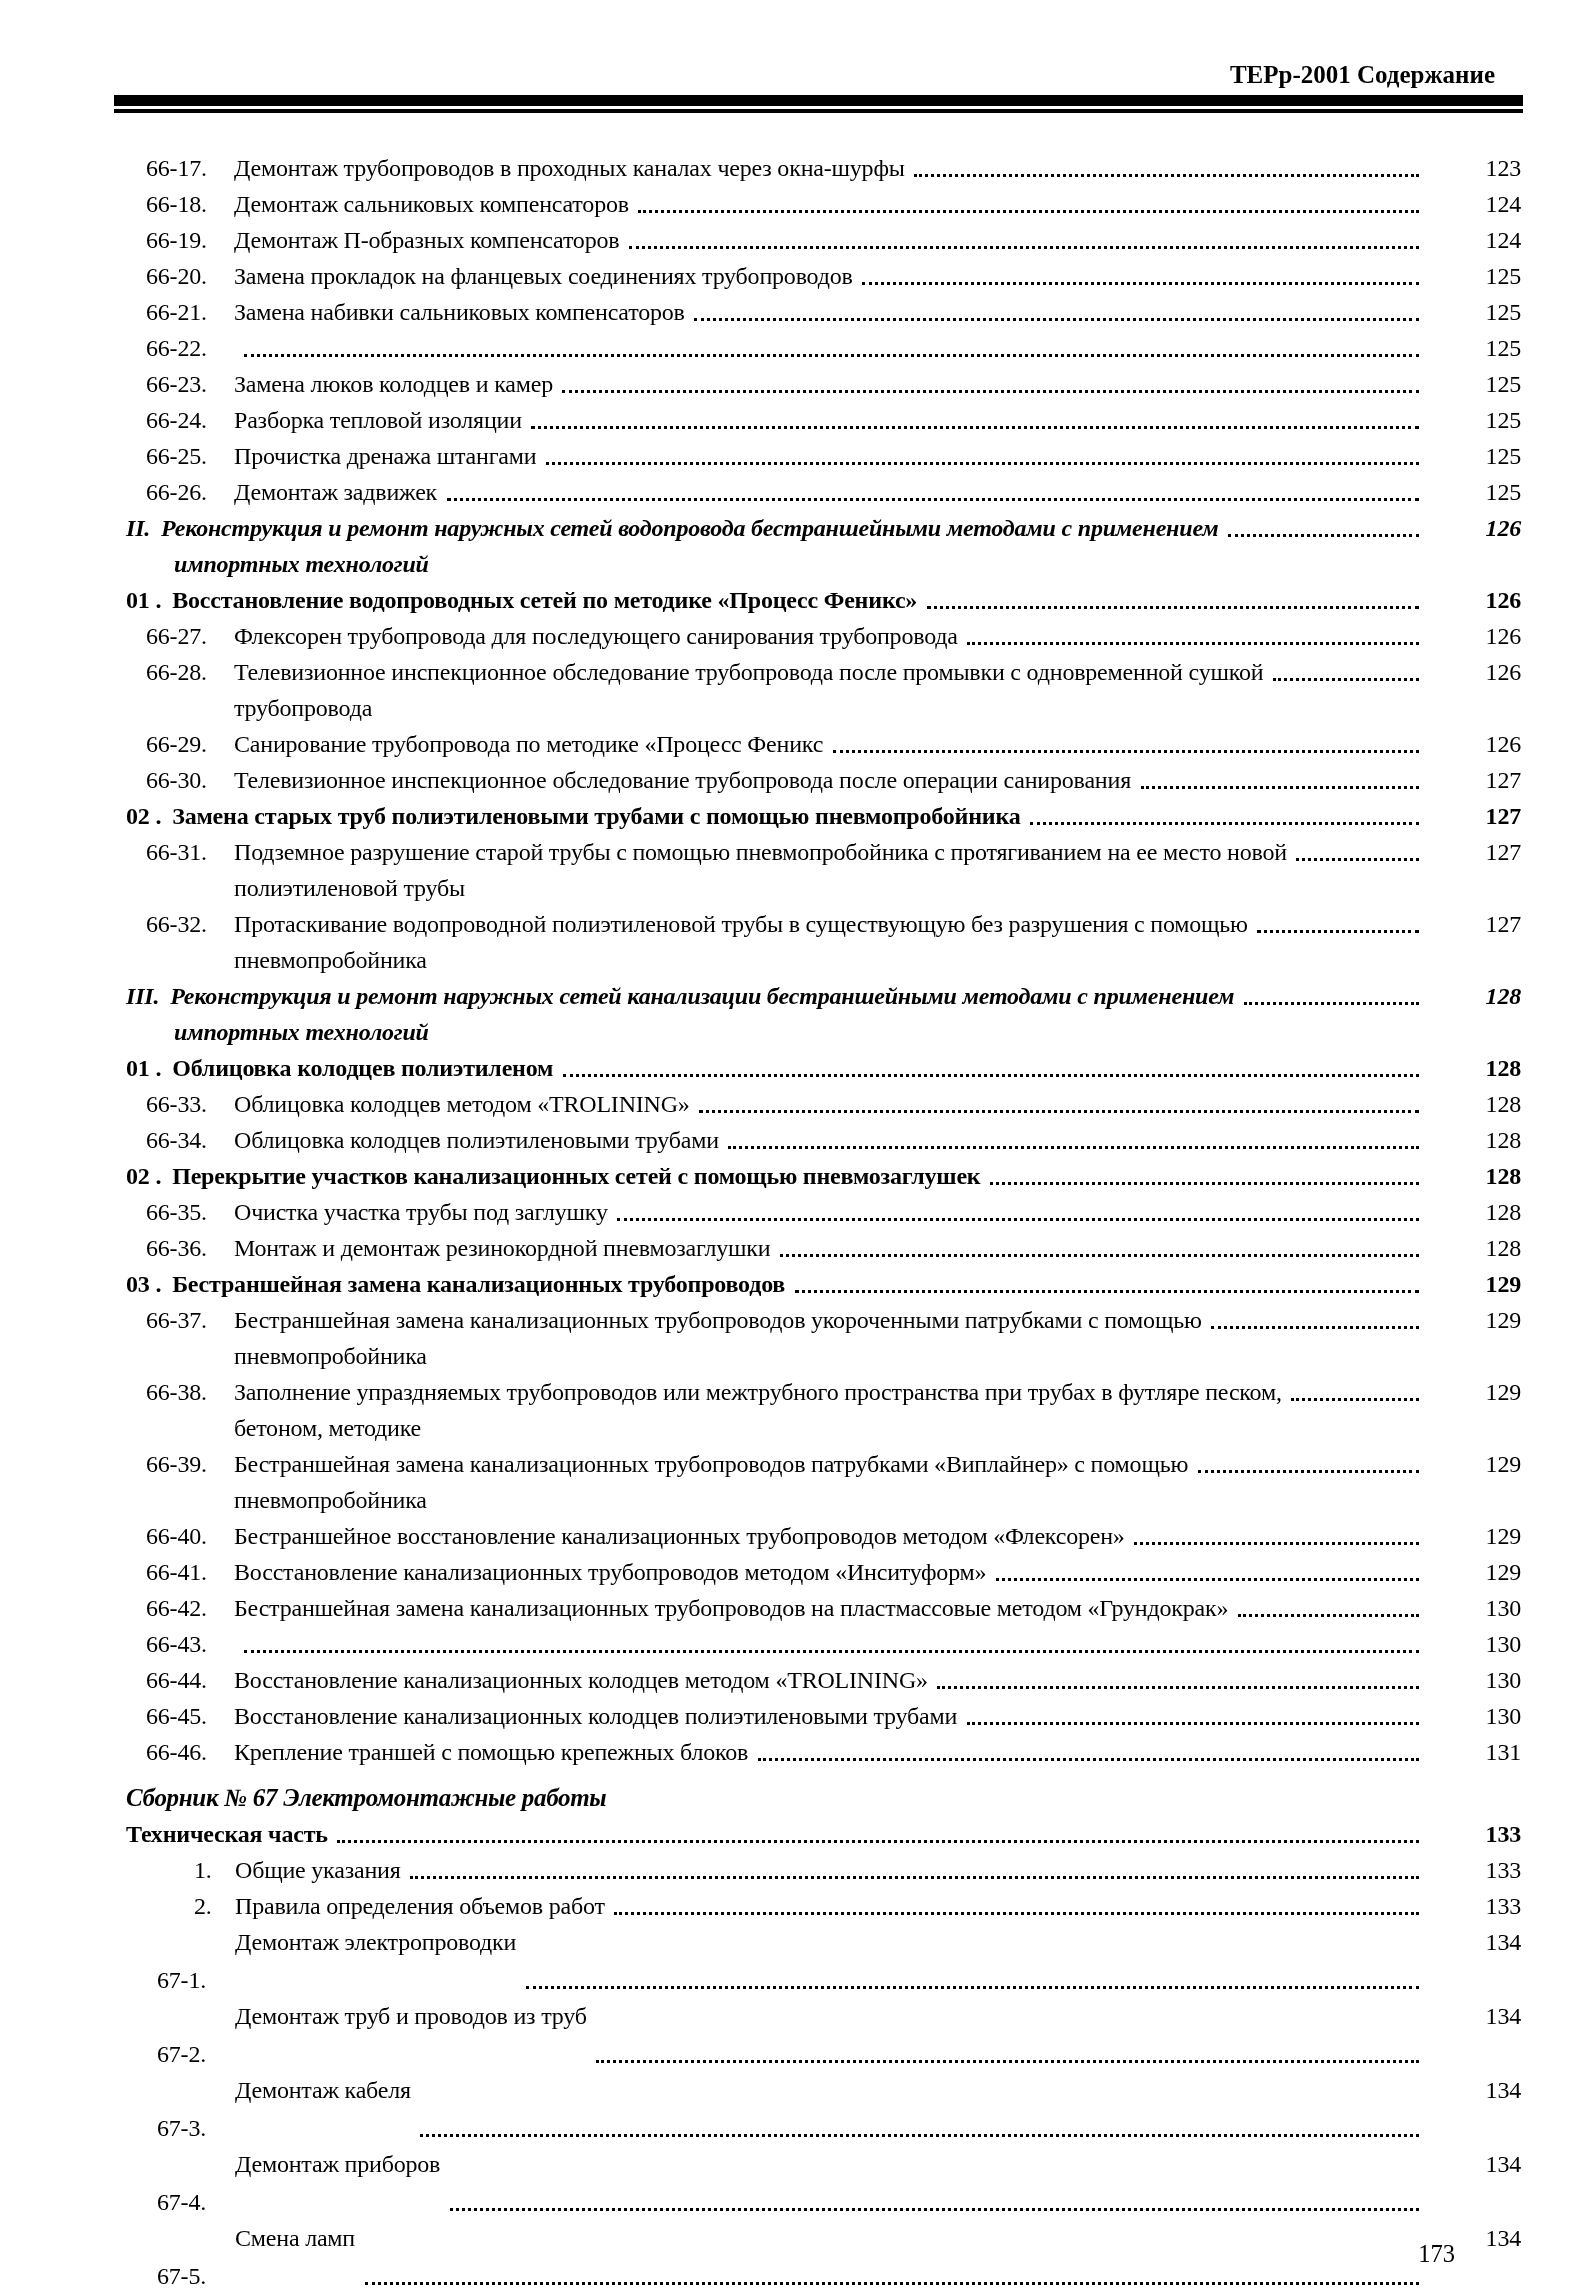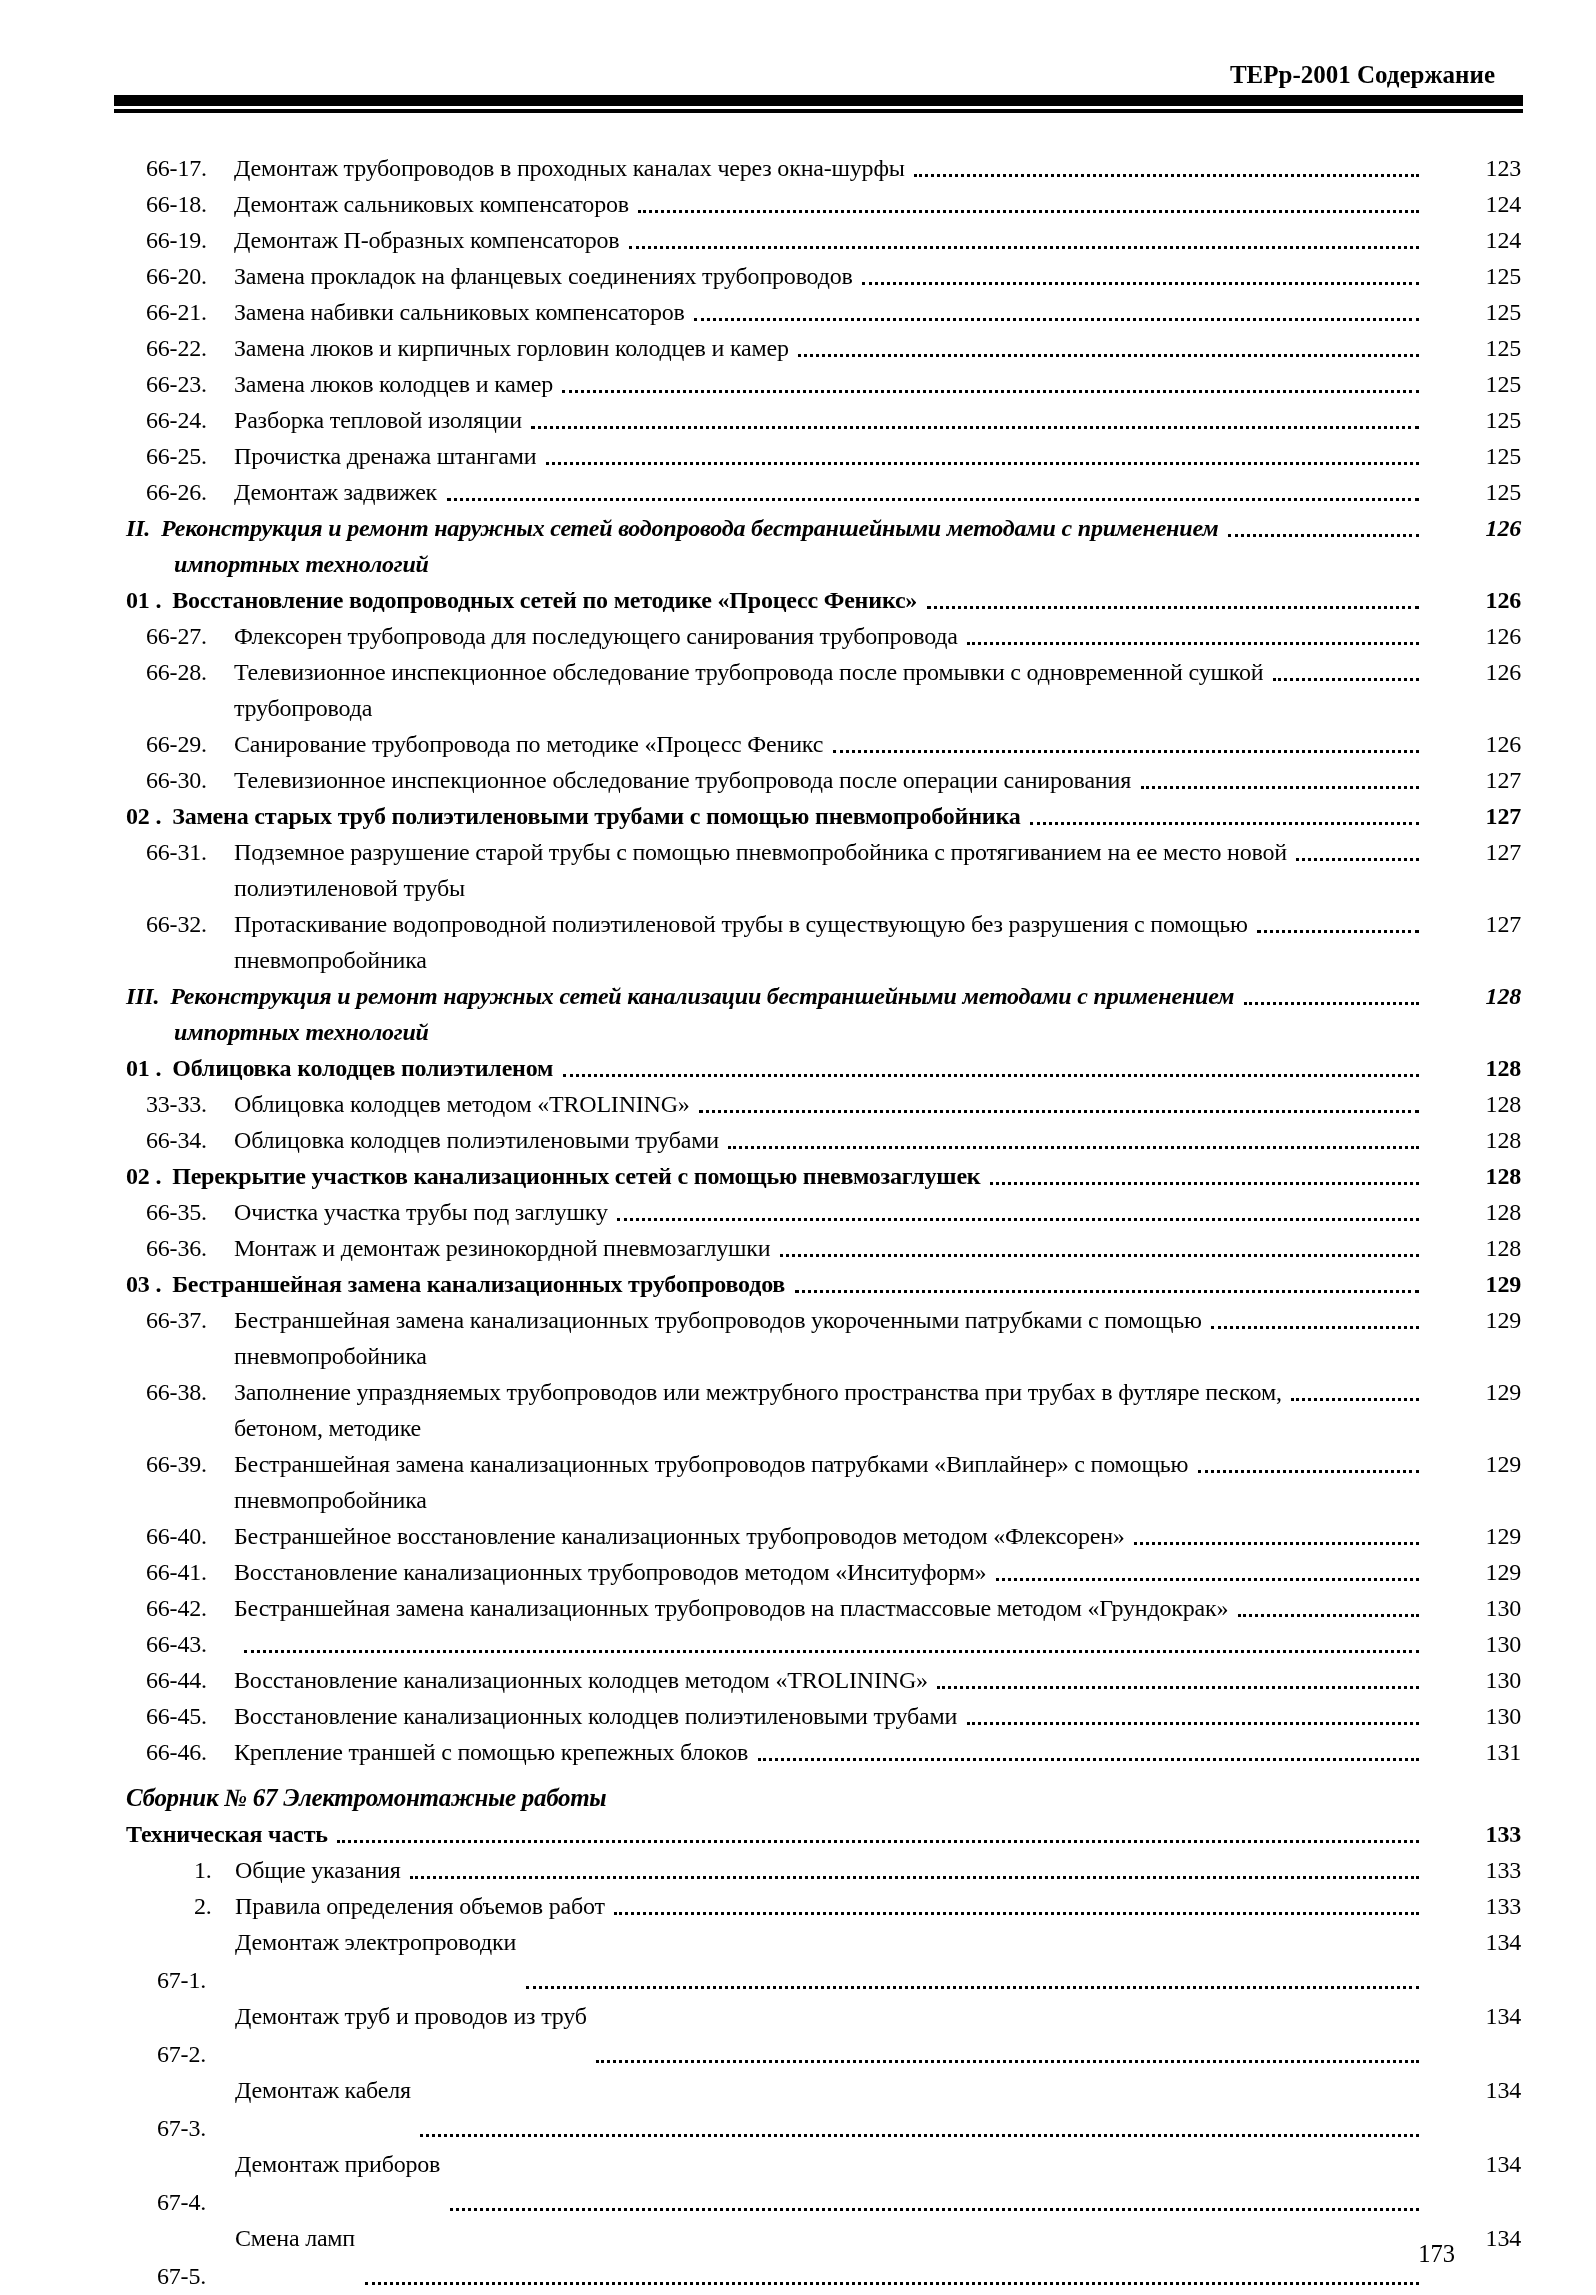--- a/index.html
+++ b/index.html
@@ -98,21 +98,20 @@
         <div class="line">
           <span class="num">66-21.</span>
           <span class="title">Замена набивки сальниковых компенсаторов</span>
           <span class="leader"></span>
           <span class="pg">125</span>
         </div>
       </div>
       <div class="row entry">
         <div class="line">
           <span class="num">66-22.</span>
-          <span class="title">Замена люков и кирпичных горловин колодцев и камер</span>
           <span class="leader"></span>
           <span class="pg">125</span>
         </div>
       </div>
       <div class="row entry">
         <div class="line">
           <span class="num">66-23.</span>
           <span class="title">Замена люков колодцев и камер</span>
           <span class="leader"></span>
           <span class="pg">125</span>
@@ -240,21 +239,21 @@
       <div class="row section-bold">
         <div class="line">
           <span class="num">01 .</span>
           <span class="title">Облицовка колодцев полиэтиленом</span>
           <span class="leader"></span>
           <span class="pg">128</span>
         </div>
       </div>
       <div class="row entry">
         <div class="line">
-          <span class="num">33-33.</span>
+          <span class="num">66-33.</span>
           <span class="title">Облицовка колодцев методом «TROLINING»</span>
           <span class="leader"></span>
           <span class="pg">128</span>
         </div>
       </div>
       <div class="row entry">
         <div class="line">
           <span class="num">66-34.</span>
           <span class="title">Облицовка колодцев полиэтиленовыми трубами</span>
           <span class="leader"></span>

